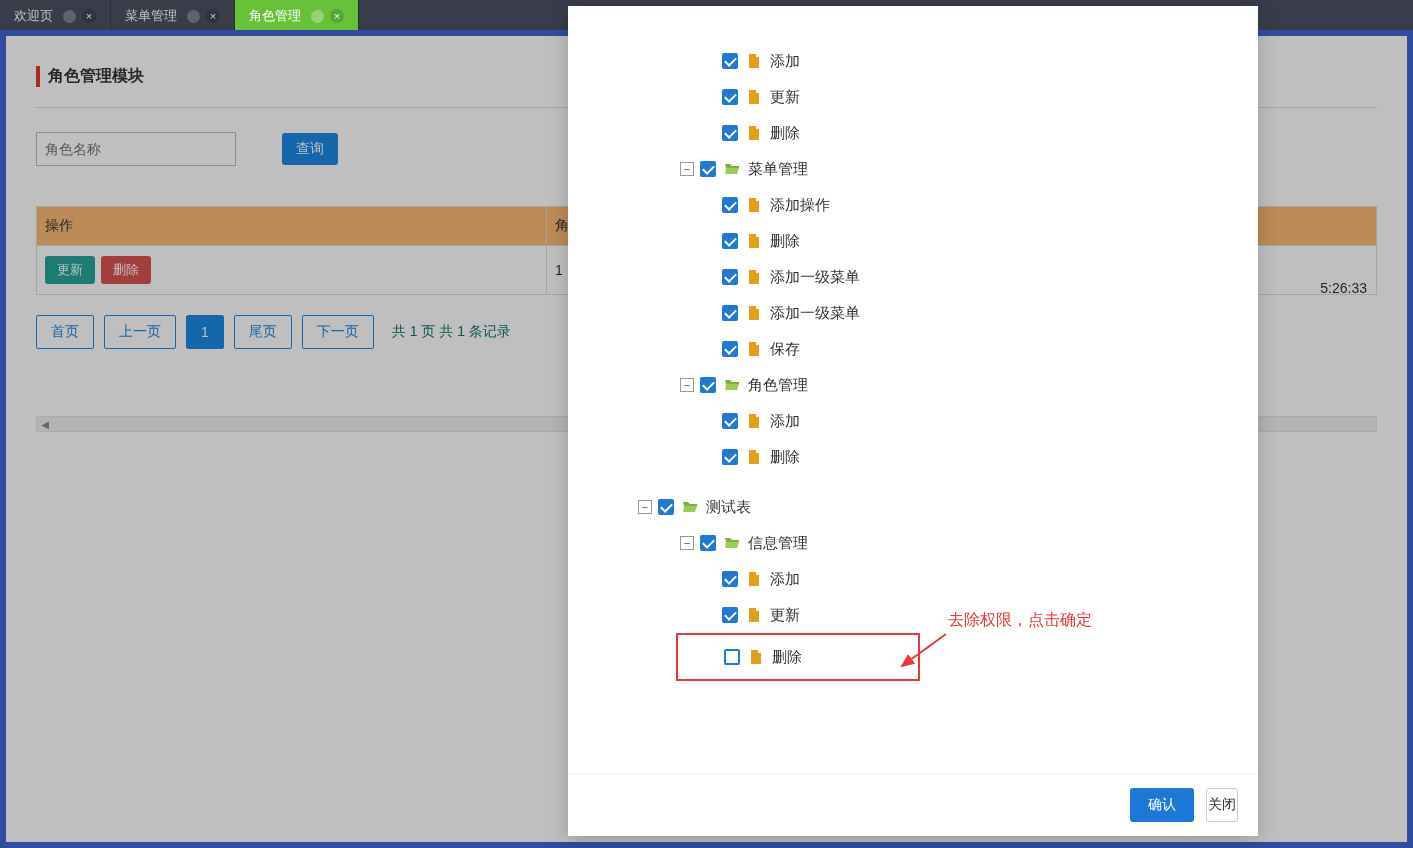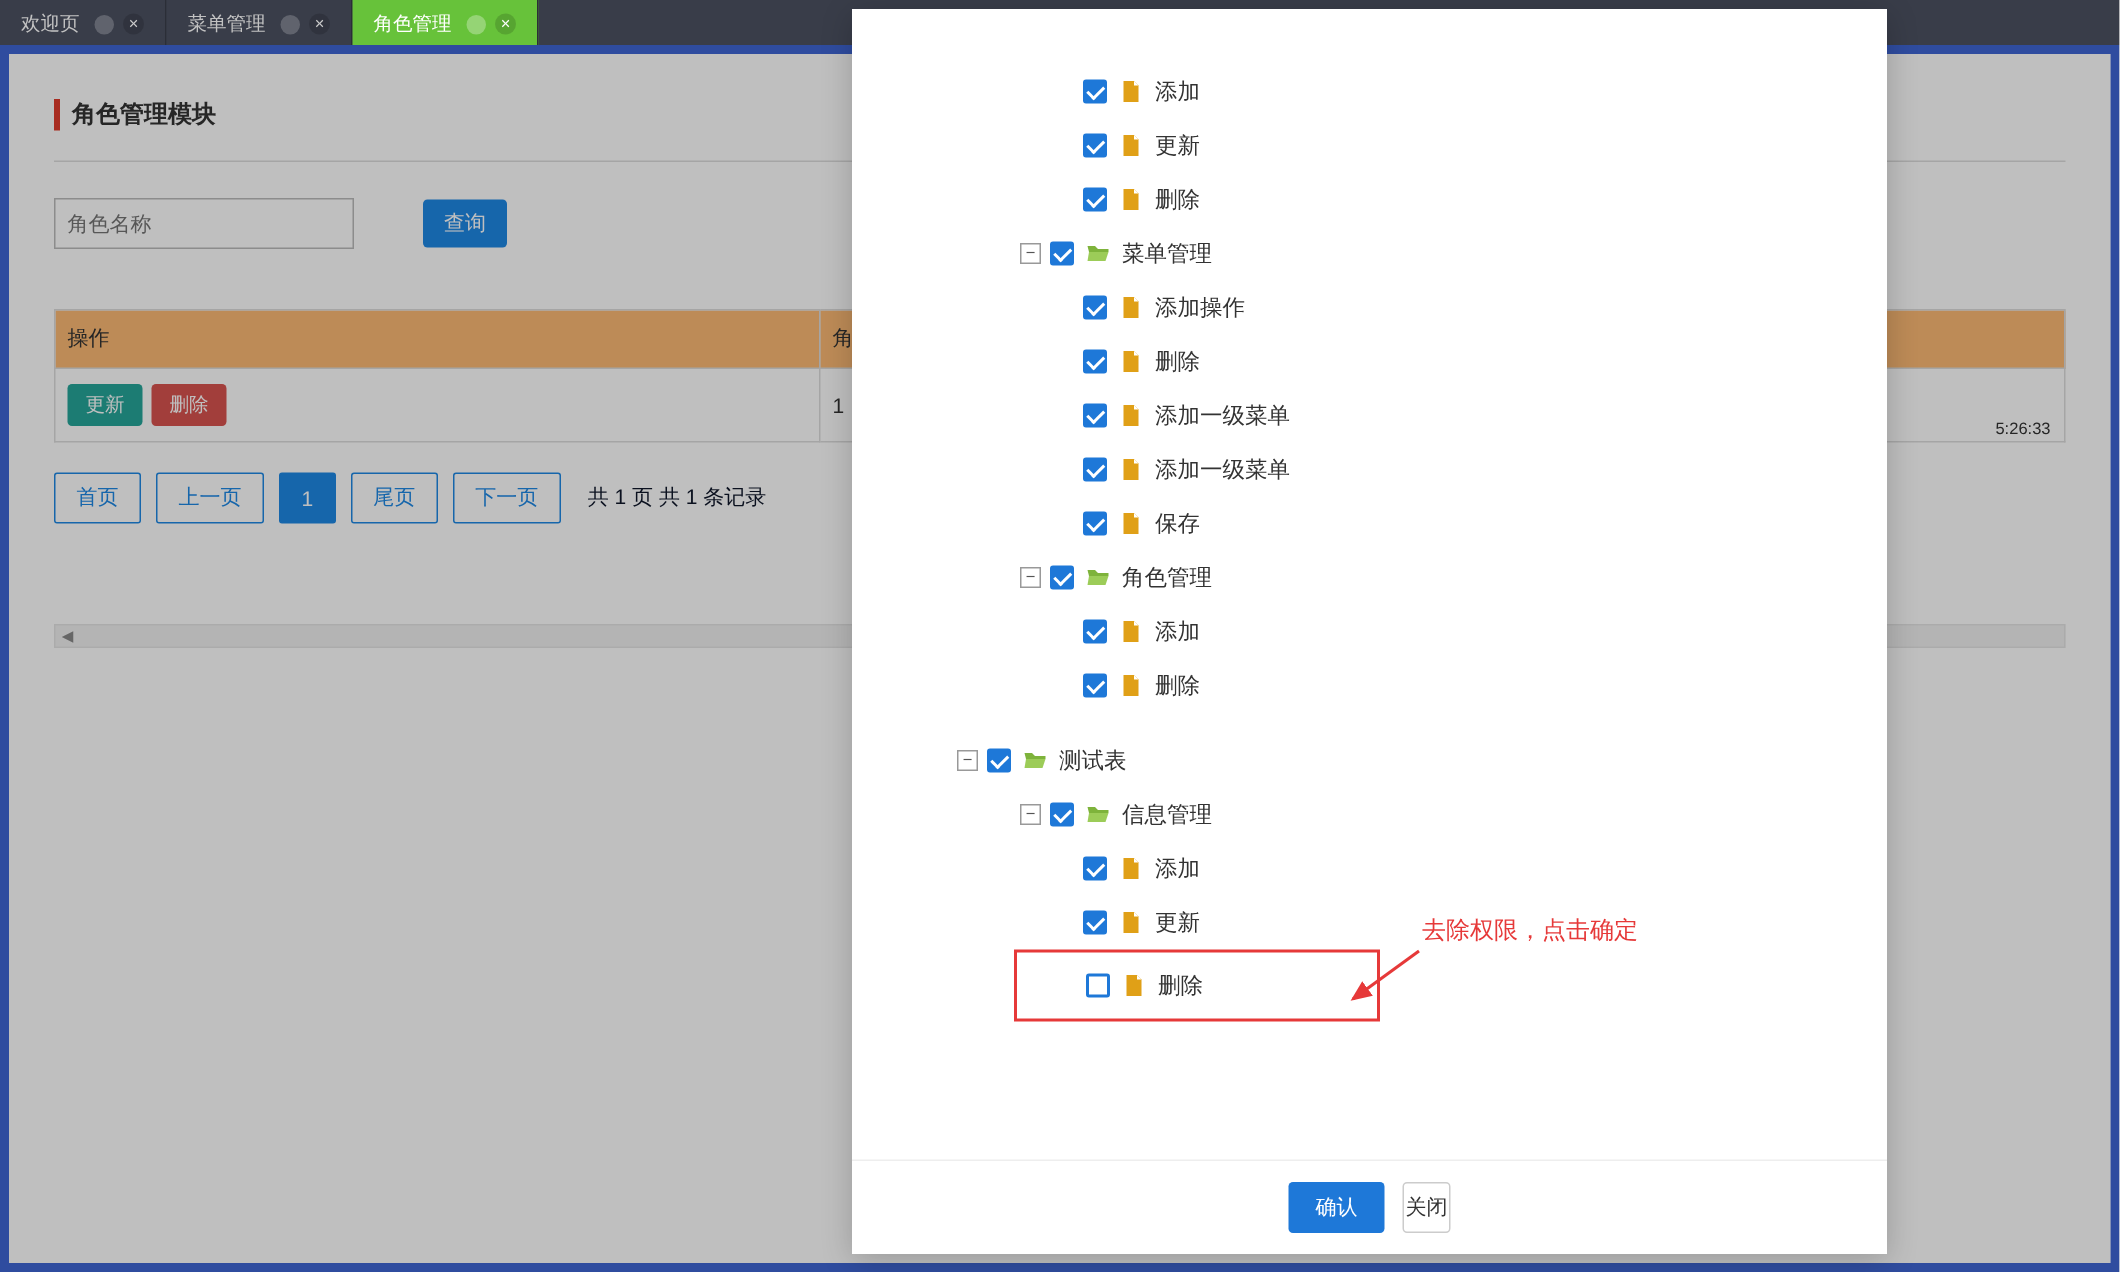--- a/index.html
+++ b/index.html
@@ -133,21 +133,21 @@
     border: 1px solid #1e88e5;
     background: #fff;
     color: #1e88e5;
     height: 34px;
     padding: 0 14px;
     font-size: 14px;
     border-radius: 2px;
     cursor: pointer;
   }
   .pager button.current { background: #1e88e5; color: #fff; }
-  .pager .label { color: #0f172a; margin-left: 8px; }
+  .pager .label { color: #0f766e; margin-left: 8px; }
 
   .scrollbar-hint {
     position: absolute;
     left: 30px; right: 30px;
     height: 16px;
     top: 380px;
     background: #f1f1f1;
     border: 1px solid #e5e5e5;
   }
   .scrollbar-hint .arrow {
@@ -174,21 +174,21 @@
   }
   .modal-body {
     flex: 1;
     overflow: auto;
     padding: 37px 30px 10px 30px;
   }
   .modal-footer {
     border-top: 1px solid #eee;
     padding: 14px 20px;
     display: flex;
-    justify-content: center;
+    justify-content: flex-end;
     gap: 12px;
     background: #fff;
   }
   .btn-outline {
     border: 1px solid #ccc;
     background: #fff;
     color: #333;
     border-radius: 3px;
     height: 34px;
     padding: 0 1px;
@@ -263,21 +263,21 @@
     position: absolute;
     pointer-events: none;
   }
 
   
   .time-frag {
     position: absolute;
     right: 40px;
     top: 244px;
     color: #333;
-    font-size: 11px;
+    font-size: 14px;
   }
 </style>
 </head>
 <body>
 
 <div class="tabbar">
   <div class="tab">
     <span>欢迎页</span>
     <span class="circ"></span>
     <span class="close">×</span>

